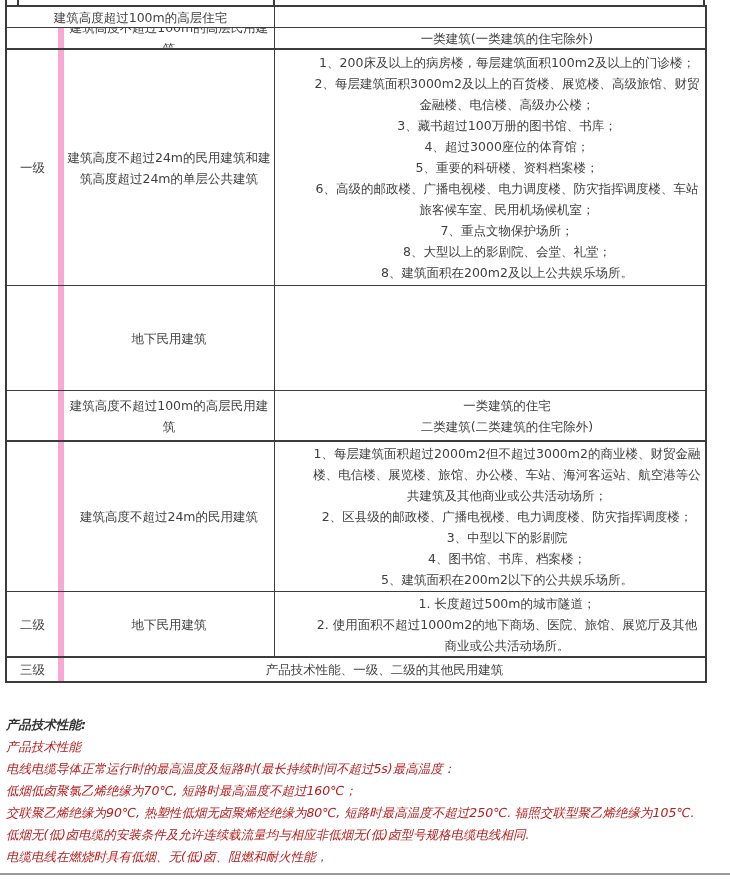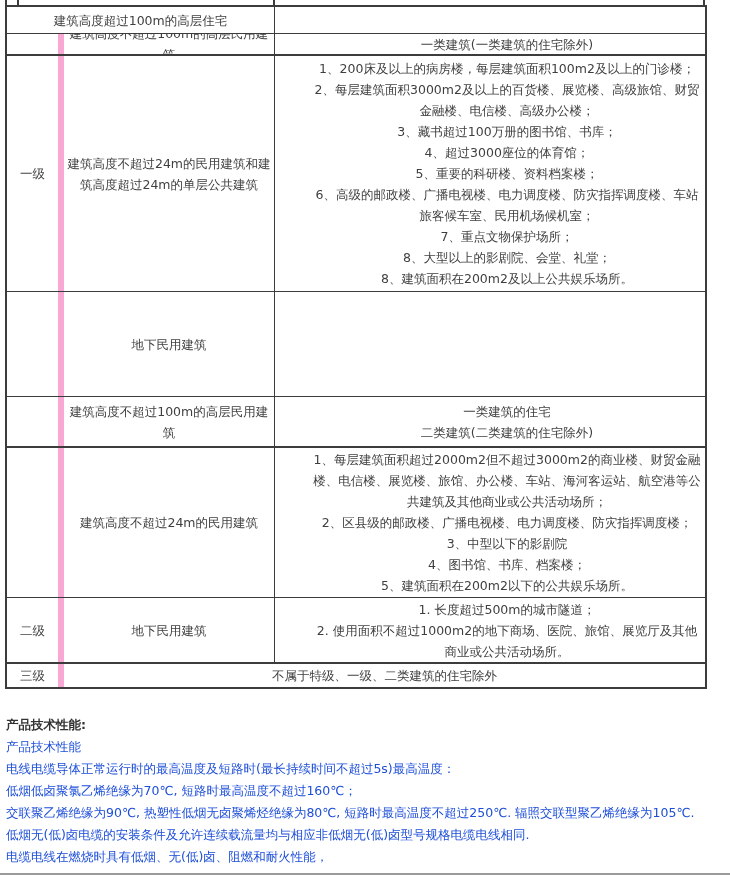--- a/index.html
+++ b/index.html
@@ -19,27 +19,27 @@
   .cell{
     box-sizing:border-box;display:flex;flex-direction:column;
     justify-content:center;align-items:center;text-align:center;
     line-height:21px;padding:1px 2px;overflow:hidden;
   }
   .c1{width:57px;border-right:6px solid #f9a8d4;flex:none;}
   .c2{width:211px;border-right:1px solid #3c3c3c;flex:none;}
   .c3{flex:1;margin-left:34px;}
   .c12{width:268px;border-right:1px solid #3c3c3c;flex:none;}
   .c23{flex:1;}
-  .r1{height:27px;} .r2{height:22px;} .r3{height:236px;} .r4{height:105px;}
+  .r1{height:21px;} .r2{height:22px;} .r3{height:236px;} .r4{height:105px;}
   .r5{height:51px;} .r6{height:150px;} .r7{height:66px;} .r8{height:23px;}
   .item-line{width:100%;text-align:center;}
   
-  .notes{position:absolute;left:6px;top:714px;width:716px;}
+  .notes{position:absolute;left:6px;top:714px;width:716px;font-style:italic;}
   .notes-heading{font-weight:bold;color:#333333;line-height:22px;margin-bottom:0;}
-  .note-line, .notes .item-line{text-align:left;line-height:22px;color:#1d4ed8;}
+  .note-line, .notes .item-line{text-align:left;line-height:22px;color:#b91c1c;}
   .bottom-rule{position:absolute;left:0;top:873px;width:730px;height:2px;background:#9a9a9a;}
 </style>
 </head>
 <body>
 
 <div class="tbl-wrap">
 
   <div class="sliver">
     <span class="tick" style="left:0;"></span>
     <span class="tick" style="left:12px;"></span>
@@ -106,21 +106,21 @@
       <div class="cell c1">二级</div>
       <div class="cell c2">地下民用建筑</div>
       <div class="cell c3">
           <div class="item-line">1. 长度超过500m的城市隧道；</div>
           <div class="item-line">2. 使用面积不超过1000m2的地下商场、医院、旅馆、展览厅及其他商业或公共活动场所。</div>
         </div>
     </div>
 
     <div class="row r8">
       <div class="cell c1">三级</div>
-      <div class="cell c23">不属于特级、一级、二类建筑的住宅除外</div>
+      <div class="cell c23">产品技术性能、一级、二级的其他民用建筑</div>
     </div>
 
   </div>
 </div>
 
 <div class="notes">
   <div class="notes-heading">产品技术性能:</div>
   <div>
       <div class="item-line">产品技术性能</div>
       <div class="item-line">电线电缆导体正常运行时的最高温度及短路时(最长持续时间不超过5s)最高温度：</div>

